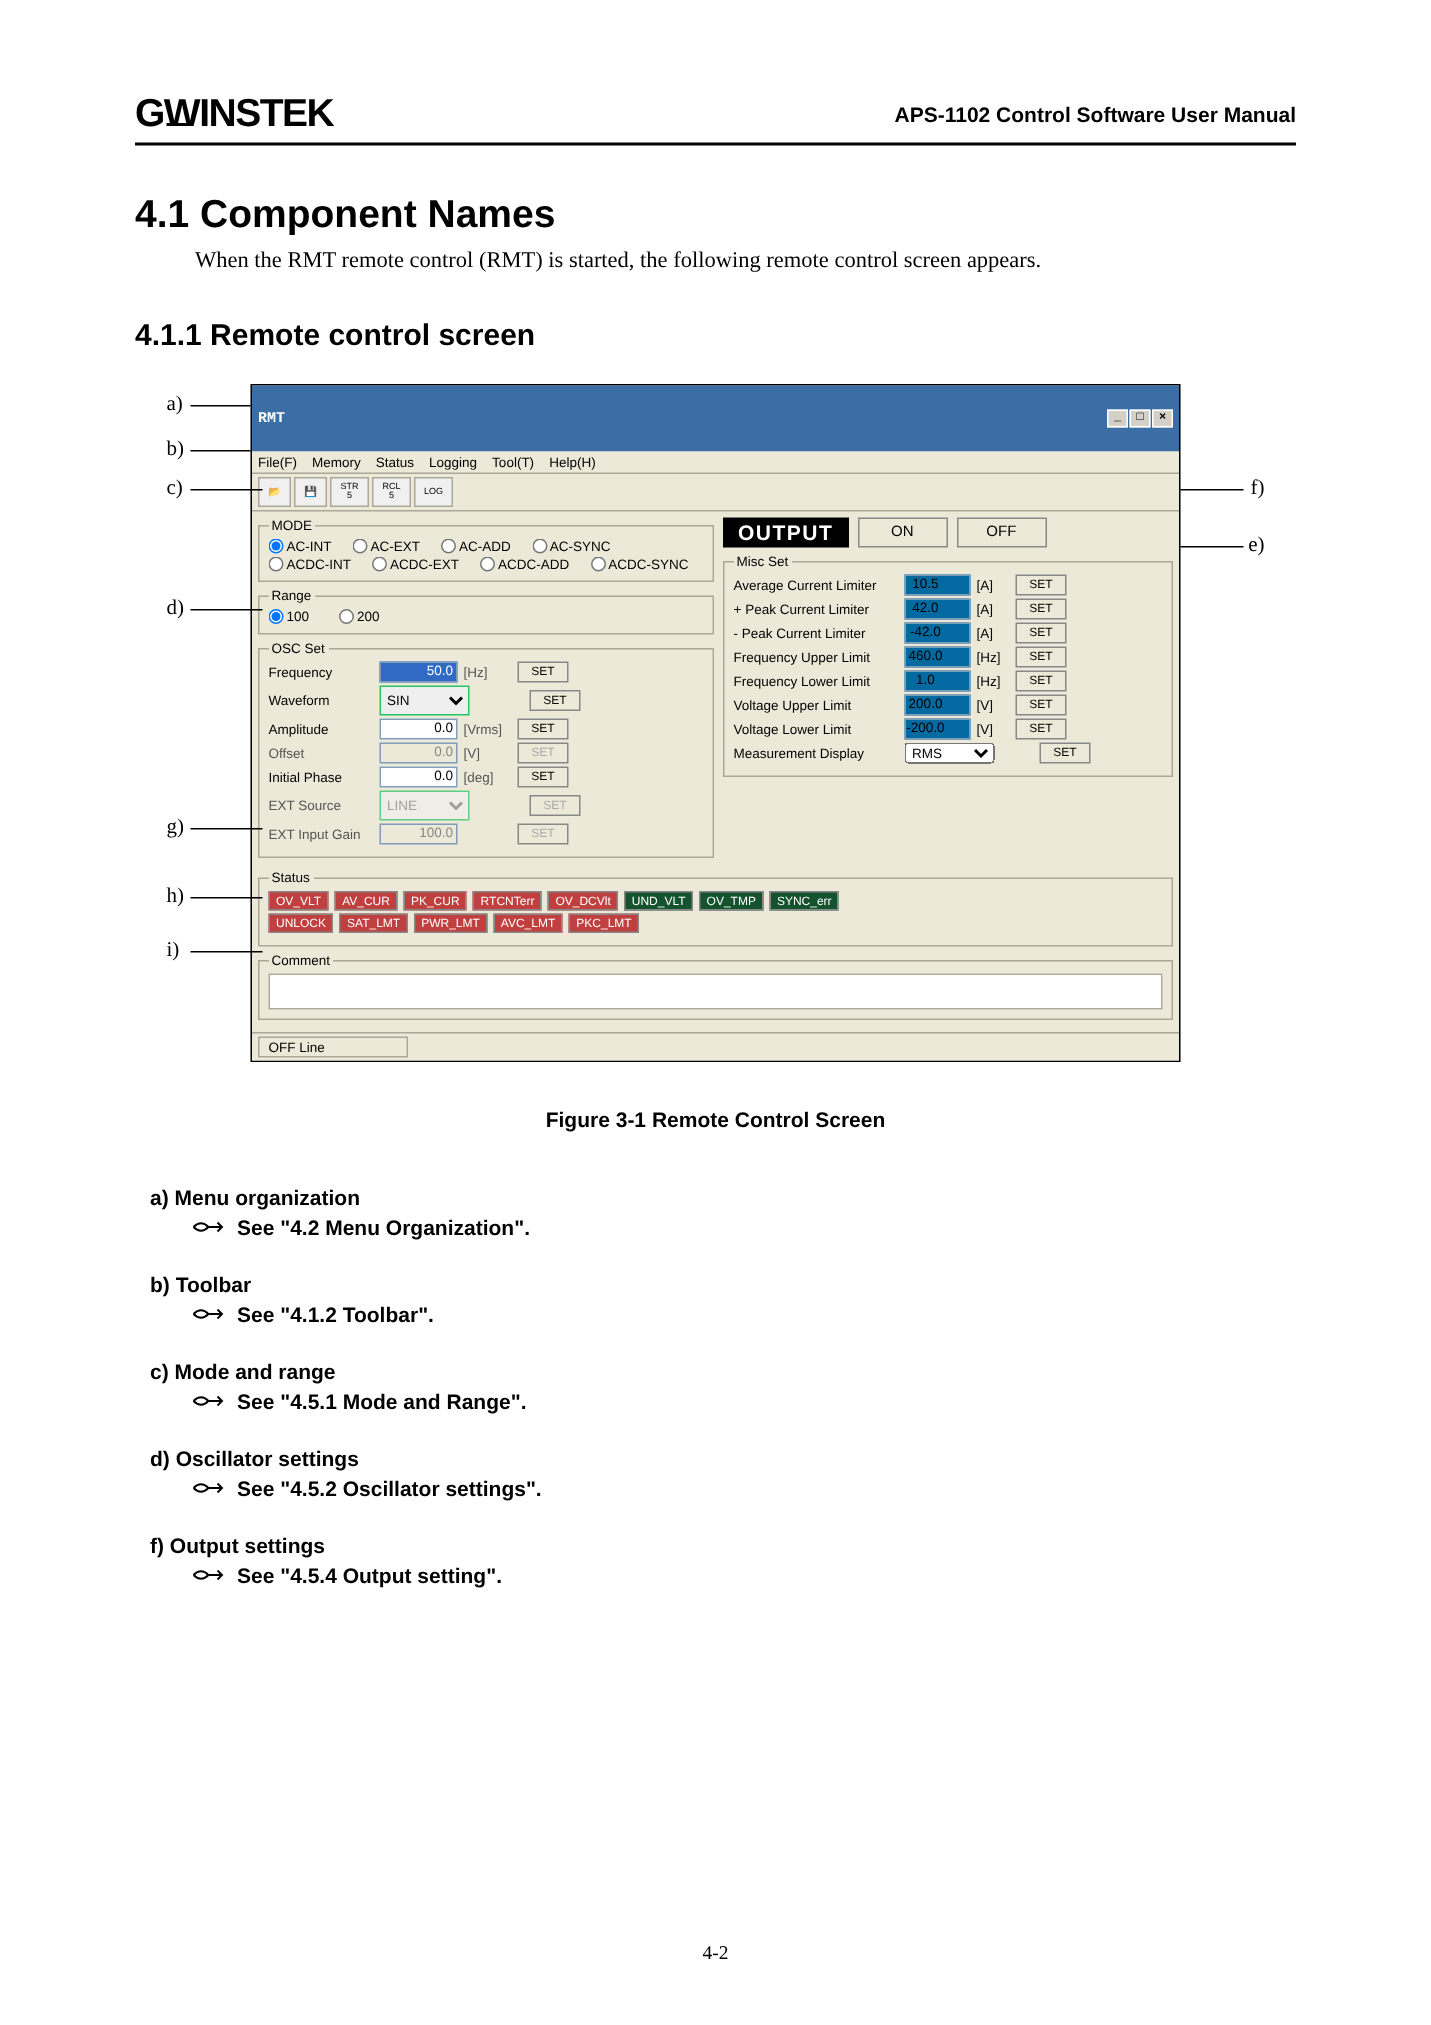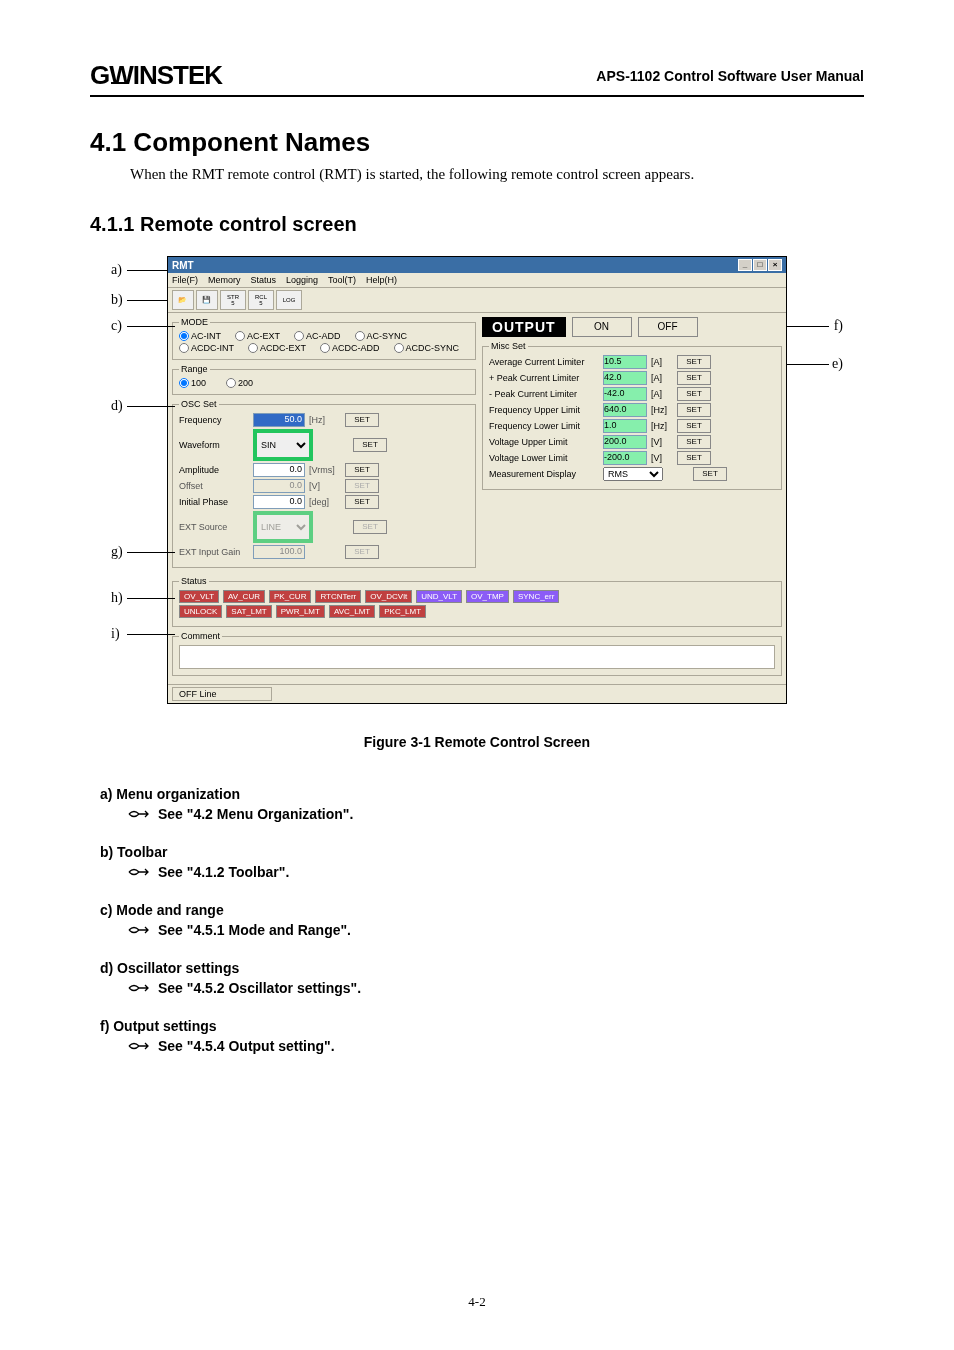--- a/index.html
+++ b/index.html
@@ -6,21 +6,21 @@
   body { width: 954px; height: 1350px; background: #fff; font-family: Arial, sans-serif; position: relative; }
   .page { padding: 60px 90px 40px 90px; }
   .header-bar { display: flex; justify-content: space-between; align-items: center; border-bottom: 2px solid #000; padding-bottom: 4px; margin-bottom: 30px; }
   .logo { font-family: Arial, sans-serif; font-weight: 900; font-size: 26px; letter-spacing: -1px; position: relative; }
   .manual-title { font-size: 14px; font-weight: bold; }
   .h1 { font-size: 26px; font-weight: bold; margin-bottom: 8px; }
   .intro { font-size: 15px; margin-left: 40px; margin-bottom: 30px; font-family: 'Times New Roman', serif; }
   .h2 { font-size: 20px; font-weight: bold; margin-bottom: 20px; }
   .figure-wrap { position: relative; margin: 0 auto 30px auto; width: 720px; }
   .app-window { width: 620px; margin-left: 50px; font-family: Tahoma, sans-serif; font-size: 9px; color: #000; border: 1px solid #000; background: #ece9d8; }
-  .titlebar { background: linear-gradient(#3a6ea5,#3a6ea5); color: #fff; padding: 2px 4px; display: flex; justify-content: space-between; align-items: center; font-size: 10px; font-weight: bold; }
+  .titlebar { background: linear-gradient(#3a6ea5,#3a6ea5); color: #fff; padding: 16px 4px; display: flex; justify-content: space-between; align-items: center; font-size: 10px; font-weight: bold; font-family: Liberation Mono, monospace; }
   .winbtns { display: flex; gap: 1px; }
   .winbtn { width: 14px; height: 12px; background: #d4d0c8; border: 1px solid #fff; font-size: 8px; text-align: center; line-height: 10px; color: #000; }
   .menubar { background: #ece9d8; padding: 2px 4px; display: flex; gap: 10px; font-size: 9px; border-bottom: 1px solid #aca899; }
   .menubar span { cursor: default; }
   .toolbar { background: #ece9d8; padding: 2px 4px; display: flex; gap: 2px; align-items: center; border-bottom: 1px solid #aca899; }
   .tbicon { width: 22px; height: 20px; border: 1px solid #aca899; background: #f0f0f0; display: inline-flex; align-items: center; justify-content: center; font-size: 7px; }
   .tbicon.str { width: 26px; }
   .tbicon.rcl { width: 26px; }
   .tbicon.log { width: 26px; }
   .tblabel { font-size: 6px; line-height: 6px; text-align: center; }
@@ -32,37 +32,37 @@
   .radios { display: flex; flex-wrap: wrap; gap: 2px 14px; font-size: 9px; }
   .radios label { display: flex; align-items: center; gap: 2px; white-space: nowrap; }
   .radios input { width: 10px; height: 10px; }
   .range-radios { display: flex; gap: 20px; }
   .osc-row { display: flex; align-items: center; gap: 4px; margin-bottom: 2px; font-size: 9px; }
   .osc-row .lbl { width: 70px; color: #555; }
   .osc-row .lbl.active { color: #000; }
   .osc-row .inp { width: 52px; height: 14px; border: 1px solid #7f9db9; background: #fff; text-align: right; padding-right: 2px; font-size: 9px; }
   .osc-row .inp.hl { background: #316ac5; color: #fff; }
   .osc-row .inp.dis { background: #ece9d8; color: #888; }
-  .osc-row select { width: 60px; height: 32px; border: 4px solid #22c55e; font-size: 9px; }
+  .osc-row select { width: 60px; height: 20px; border: 1px solid #22c55e; font-size: 9px; }
   .osc-row .unit { width: 32px; color: #555; }
   .osc-row .setbtn { width: 34px; height: 14px; font-size: 8px; border: 1px solid #888; background: #ece9d8; text-align: center; line-height: 12px; }
   .osc-row .setbtn.dis { color: #aaa; }
   .output-row { display: flex; gap: 6px; align-items: center; margin-bottom: 4px; }
   .output-label { background: #000; color: #fff; font-weight: bold; font-size: 14px; padding: 2px 10px; letter-spacing: 1px; }
   .onoff { width: 60px; height: 20px; border: 1px solid #888; background: #ece9d8; text-align: center; line-height: 18px; font-size: 10px; }
   .misc-row { display: flex; align-items: center; gap: 4px; margin-bottom: 2px; font-size: 9px; }
   .misc-row .mlbl { width: 110px; }
-  .misc-row .minp { width: 44px; height: 14px; border: 1px solid #7f9db9; background: #86efac; text-align: left; padding-right: 16px; font-size: 9px; }
+  .misc-row .minp { width: 44px; height: 14px; border: 1px solid #7f9db9; background: #0369a1; text-align: center; padding-right: 16px; font-size: 9px; }
   .misc-row .munit { width: 22px; }
   .misc-row .msetbtn { width: 34px; height: 14px; font-size: 8px; border: 1px solid #888; background: #ece9d8; text-align: center; line-height: 12px; }
   .status-area { padding: 0 4px 4px 4px; }
   .status-flags { display: flex; flex-wrap: wrap; gap: 4px; margin-bottom: 2px; }
   .flag { font-size: 8px; padding: 1px 4px; border: 1px solid #888; color: #fff; }
   .flag.red { background: #c04040; }
-  .flag.green { background: #8b5cf6; }
+  .flag.green { background: #14532d; }
   .comment-box { width: 100%; height: 24px; border: 1px solid #aca899; background: #fff; }
   .statusbar { background: #ece9d8; border-top: 1px solid #aca899; padding: 2px 4px; font-size: 9px; display: flex; }
   .statusbar .cell { border: 1px solid #aca899; padding: 1px 6px; min-width: 100px; }
   .callout { position: absolute; font-size: 14px; font-family: 'Times New Roman', serif; }
   .callout-line { position: absolute; background: #000; height: 1px; }
   .figure-caption { text-align: center; font-weight: bold; font-size: 14px; margin: 24px 0 36px 0; }
   .item-list { padding-left: 10px; }
   .item { margin-bottom: 22px; }
   .item-head { font-weight: bold; font-size: 14px; margin-bottom: 4px; }
   .item-ref { font-weight: bold; font-size: 14px; display: flex; align-items: center; gap: 8px; padding-left: 28px; }
@@ -265,21 +265,21 @@
                 <span class="msetbtn">SET</span>
               </div>
             <div class="misc-row">
                 <span class="mlbl">- Peak Current Limiter</span>
                 <span class="minp">-42.0</span>
                 <span class="munit">[A]</span>
                 <span class="msetbtn">SET</span>
               </div>
             <div class="misc-row">
                 <span class="mlbl">Frequency Upper Limit</span>
-                <span class="minp">640.0</span>
+                <span class="minp">460.0</span>
                 <span class="munit">[Hz]</span>
                 <span class="msetbtn">SET</span>
               </div>
             <div class="misc-row">
                 <span class="mlbl">Frequency Lower Limit</span>
                 <span class="minp">1.0</span>
                 <span class="munit">[Hz]</span>
                 <span class="msetbtn">SET</span>
               </div>
             <div class="misc-row">

